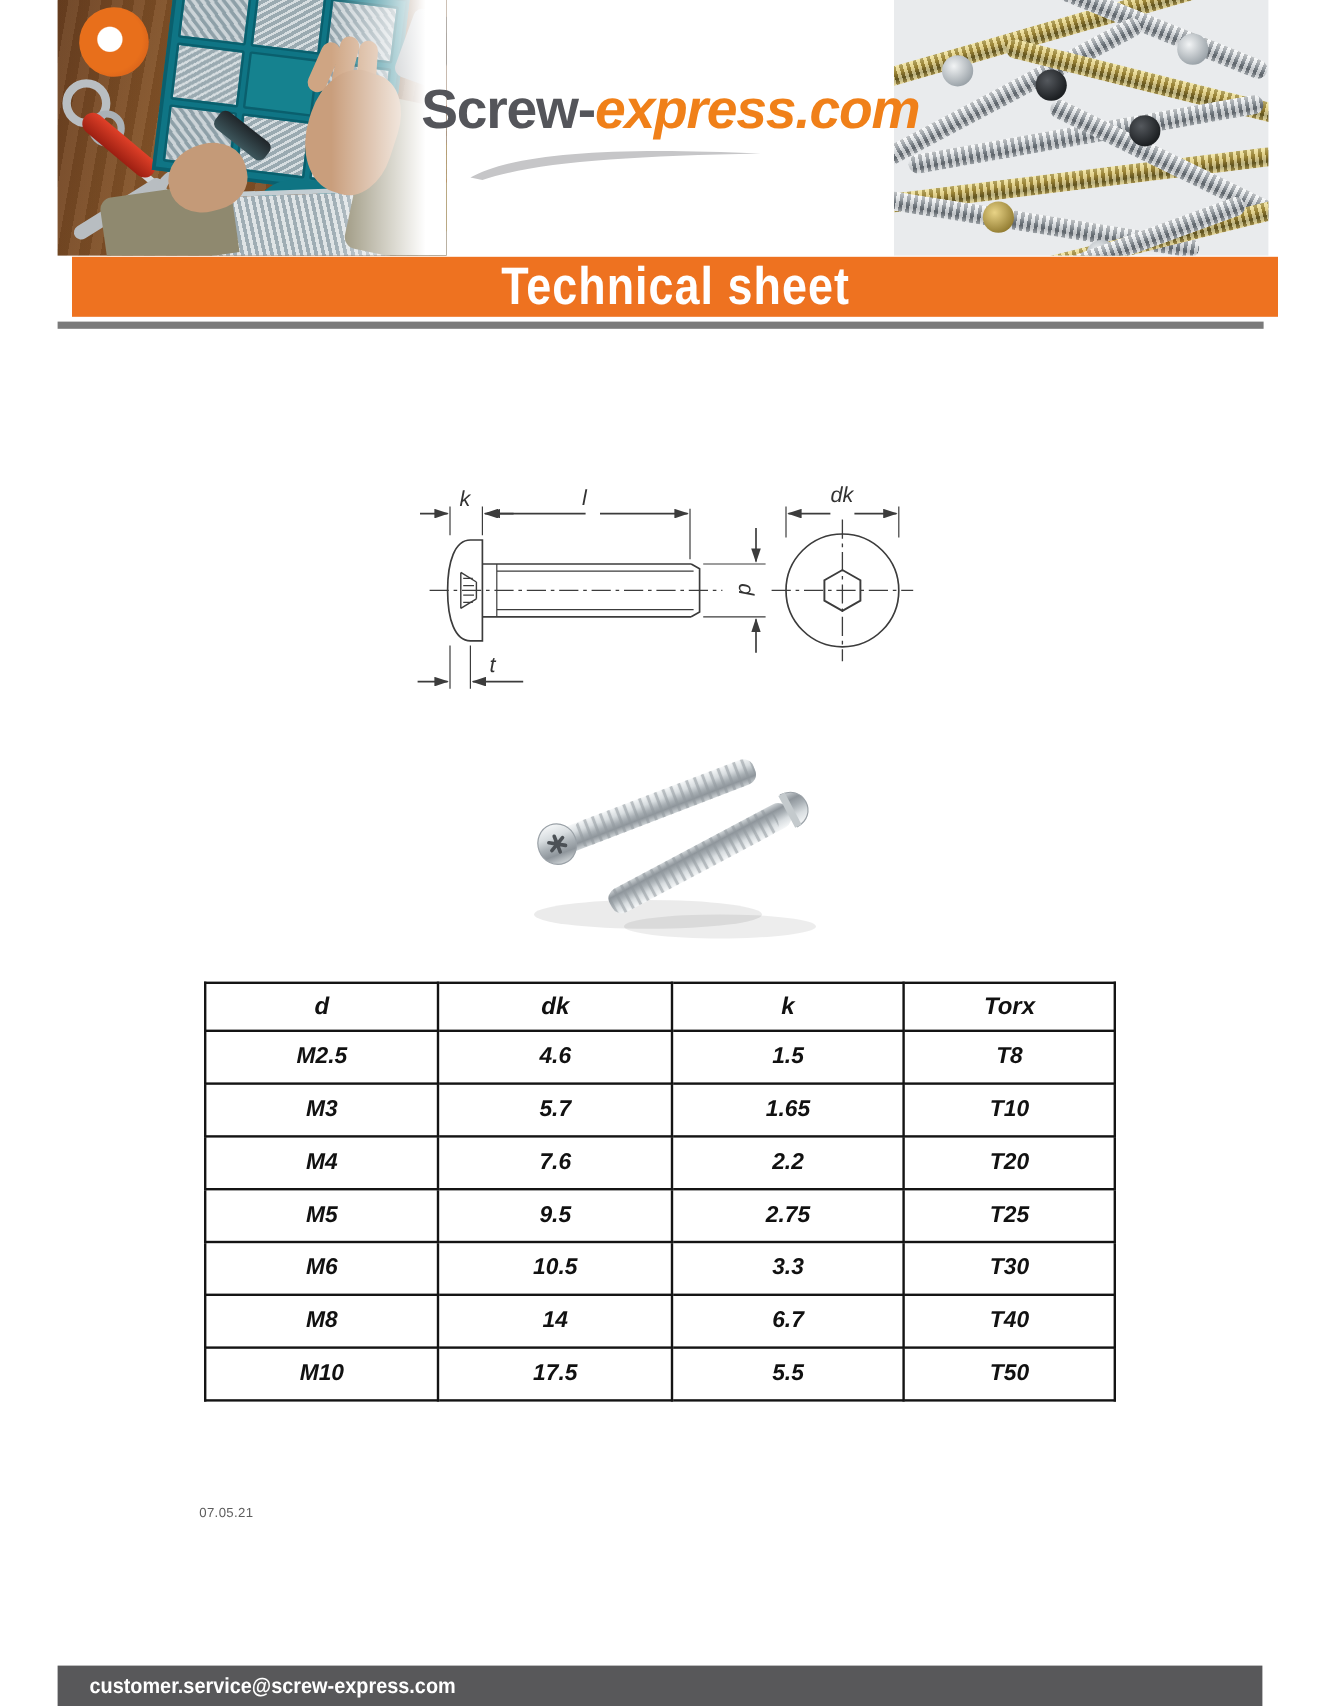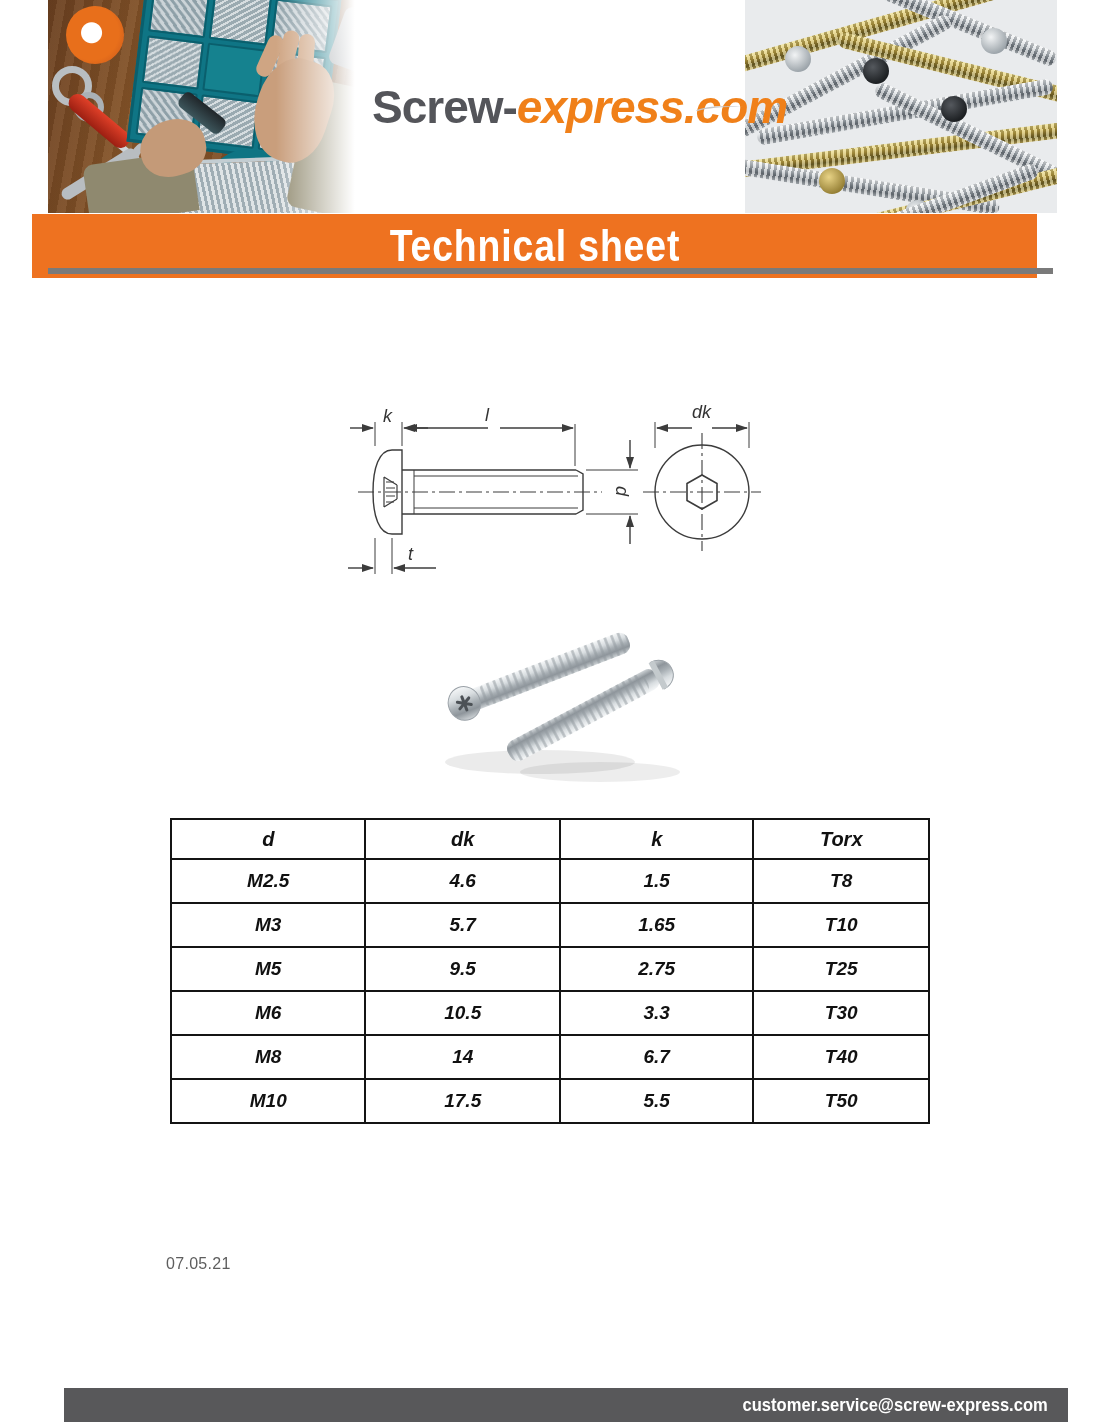--- a/index.html
+++ b/index.html
@@ -55,53 +55,53 @@
   .rod.gold{background:repeating-linear-gradient(90deg,rgba(255,250,210,.5) 0 3px,rgba(60,50,10,.3) 3px 6px),
      linear-gradient(#ead98c,#c4a84a 35%,#8a7530 60%,#6f622a 72%,#cdb668);}
   .headd{position:absolute;width:26px;height:26px;border-radius:50%;
      background:radial-gradient(circle at 38% 35%,#55595e,#1d2023 70%);}
   .headd.silver{background:radial-gradient(circle at 38% 35%,#f2f4f5,#9aa2a8 75%);}
   .headd.gold2{background:radial-gradient(circle at 38% 35%,#e8d386,#937d33 75%);}
   .fade-left{left:0;top:0;bottom:0;width:92px;background:linear-gradient(to left,rgba(255,255,255,0),#fff 80%);}
 
   
   .logo-zone{position:absolute;left:372px;top:0;width:373px;height:213px;display:flex;
-     align-items:center;justify-content:center;}
+     flex-direction:column;align-items:center;justify-content:center;}
   .logo-line{font-size:46px;letter-spacing:-1px;white-space:nowrap;}
   .logo-gray{color:#54555a;font-weight:bold;}
   .logo-orange{color:#f08019;font-weight:bold;font-style:italic;}
   .swoosh{margin-top:2px;margin-left:-92px;}
 
   
-  .banner{position:absolute;left:32px;top:214px;width:1005px;height:64px;background:#ee7220;
+  .banner{position:absolute;left:60px;top:214px;width:1005px;height:50px;background:#ee7220;
      display:flex;align-items:center;justify-content:center;}
   .banner-title{color:#fff;font-weight:bold;font-size:44px;letter-spacing:1px;transform:scaleX(.85);}
   .banner-strip{position:absolute;left:48px;top:268px;width:1005px;height:6px;background:#7a7a7a;}
 
   
   .subtitle{position:absolute;left:0;top:297px;width:1100px;text-align:center;
      color:#a3953f;font-size:18px;font-weight:bold;letter-spacing:.2px;}
 
   
   .tech-drawing{position:absolute;left:340px;top:392px;}
   .tech-drawing text{font-family:"Liberation Sans",sans-serif;font-style:italic;font-size:18px;fill:#333;}
   .product-photo{position:absolute;left:425px;top:602px;}
 
   
   .dim-table{position:absolute;left:170px;top:818px;width:760px;border-collapse:collapse;}
   .dim-table th,.dim-table td{border:2px solid #141414;text-align:center;
      font-weight:bold;font-style:italic;color:#111;}
   .dim-table th{height:36px;font-size:20px;}
   .dim-table td{height:40px;font-size:19px;}
 
-  .date-label{position:absolute;left:166px;top:1255px;font-size:16px;color:#5e5e5e;letter-spacing:.3px;}
-
-  
-  .footer{position:absolute;left:64px;top:1388px;width:1004px;height:34px;background:#58585a;
-     display:flex;align-items:center;justify-content:flex-end;padding-right:20px;box-sizing:border-box;}
+  .date-label{position:absolute;left:166px;top:1255px;font-size:11px;color:#5e5e5e;letter-spacing:.3px;}
+
+  
+  .footer{position:absolute;left:48px;top:1388px;width:1004px;height:34px;background:#58585a;
+     display:flex;align-items:center;padding-right:20px;box-sizing:border-box;}
   .footer-email{color:#fff;font-weight:bold;font-size:18px;transform:scaleX(.92);transform-origin:right center;}
 </style>
 </head>
 <body>
 
 <div class="page">
 
   <div class="photo photo-left">
     <div class="shape tape"></div>
     <div class="shape washers"></div>
@@ -275,20 +275,26 @@
         <td>1.5</td>
         <td>T8</td>
       </tr>
       <tr>
         <td>M3</td>
         <td>5.7</td>
         <td>1.65</td>
         <td>T10</td>
       </tr>
       <tr>
+        <td>M4</td>
+        <td>7.6</td>
+        <td>2.2</td>
+        <td>T20</td>
+      </tr>
+      <tr>
         <td>M5</td>
         <td>9.5</td>
         <td>2.75</td>
         <td>T25</td>
       </tr>
       <tr>
         <td>M6</td>
         <td>10.5</td>
         <td>3.3</td>
         <td>T30</td>

